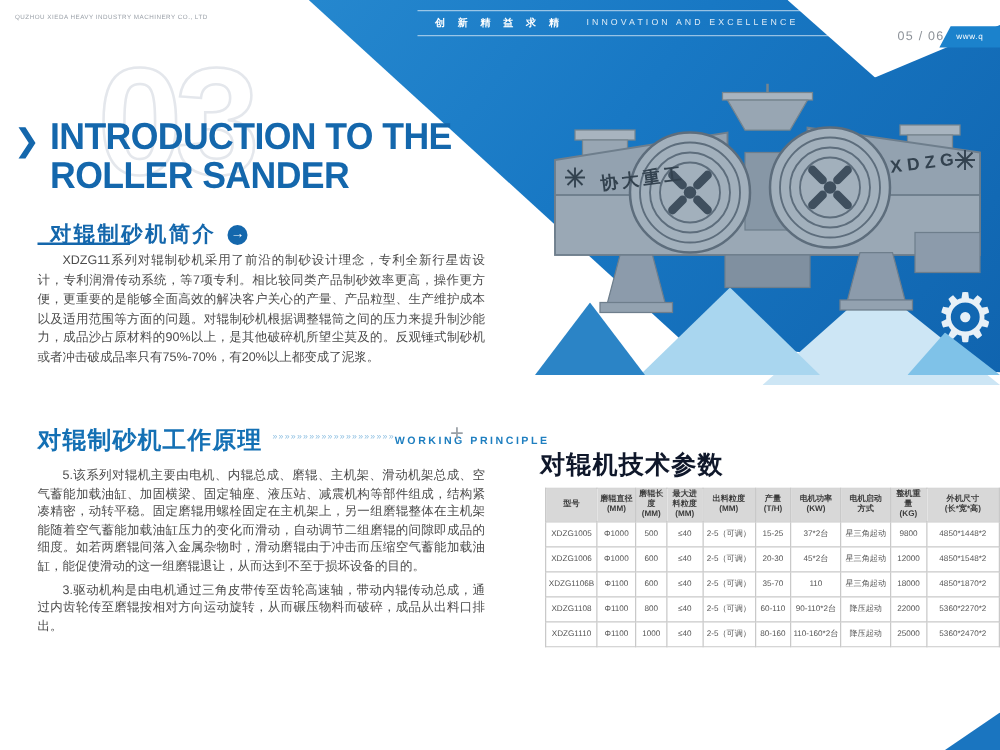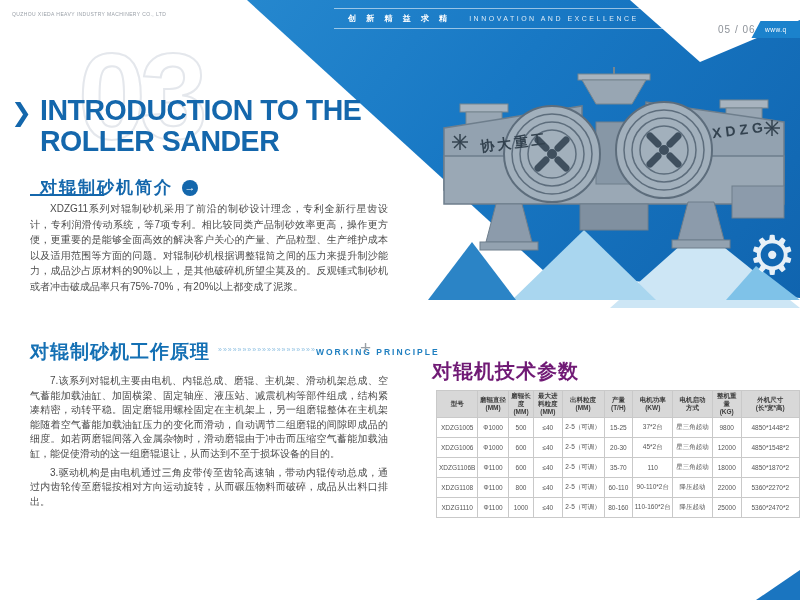--- a/index.html
+++ b/index.html
@@ -57,21 +57,21 @@
   .principle-en{color:#1f7fc0;font-size:8.5px;font-weight:bold;letter-spacing:2px;margin-top:2px;}
   .plus-mark{position:absolute;left:360px;top:337px;color:#9aa0a6;font-size:19px;font-weight:300;}
   .principle-col{position:absolute;left:30px;top:374px;width:358px;}
   .principle-col p{margin:0 0 4px 0;font-size:10px;line-height:14.6px;color:#4b4b4b;
     text-align:justify;text-indent:2em;}
 
   
   .machine{position:absolute;left:430px;top:64px;width:368px;height:202px;}
 
   
-  .specs-title{position:absolute;left:432px;top:358px;font-size:20px;font-weight:bold;color:#701a75;letter-spacing:1px;}
+  .specs-title{position:absolute;left:432px;top:358px;font-size:20px;font-weight:bold;color:#0f172a;letter-spacing:1px;}
   .specs-wrap{position:absolute;left:436px;top:390px;width:364px;overflow:hidden;}
   table.specs{border-collapse:collapse;table-layout:fixed;}
   table.specs th,table.specs td{border:1px solid #c9c9c9;font-weight:normal;
     text-align:center;vertical-align:middle;padding:0 1px;overflow:hidden;}
   table.specs th{background:#d8d8d8;color:#3c3c3c;font-size:6.5px;font-weight:bold;
     height:26px;white-space:pre-line;line-height:8px;}
   table.specs td{background:#ffffff;color:#555555;font-size:6.5px;height:19px;white-space:nowrap;}
 </style>
 </head>
 <body>
@@ -118,21 +118,21 @@
   <div class="principle-head">
     <span class="principle-zh">对辊制砂机工作原理</span>
     <span class="principle-en-block">
       <span class="principle-arrows">»»»»»»»»»»»»»»»»»»»»</span>
       <span class="principle-en">WORKING PRINCIPLE</span>
     </span>
   </div>
   <div class="plus-mark">+</div>
 
   <div class="principle-col">
-    <p>7.该系列对辊机主要由电机、内辊总成、磨辊、主机架、滑动机架总成、空气蓄能加载油缸、加固横梁、固定轴座、液压站、减震机构等部件组成，结构紧凑精密，动转平稳。固定磨辊用螺栓固定在主机架上，另一组磨辊整体在主机架能随着空气蓄能加载油缸压力的变化而滑动，自动调节二组磨辊的间隙即成品的细度。如若两磨辊间落入金属杂物时，滑动磨辊由于冲击而压缩空气蓄能加载油缸，能促使滑动的这一组磨辊退让，从而达到不至于损坏设备的目的。</p>
+    <p>5.该系列对辊机主要由电机、内辊总成、磨辊、主机架、滑动机架总成、空气蓄能加载油缸、加固横梁、固定轴座、液压站、减震机构等部件组成，结构紧凑精密，动转平稳。固定磨辊用螺栓固定在主机架上，另一组磨辊整体在主机架能随着空气蓄能加载油缸压力的变化而滑动，自动调节二组磨辊的间隙即成品的细度。如若两磨辊间落入金属杂物时，滑动磨辊由于冲击而压缩空气蓄能加载油缸，能促使滑动的这一组磨辊退让，从而达到不至于损坏设备的目的。</p>
     <p>3.驱动机构是由电机通过三角皮带传至齿轮高速轴，带动内辊传动总成，通过内齿轮传至磨辊按相对方向运动旋转，从而碾压物料而破碎，成品从出料口排出。</p>
   </div>
 
   <svg class="machine" viewBox="0 0 368 202">
 
     <line x1="184" y1="3" x2="184" y2="12" stroke="#76858f" stroke-width="2"></line>
     <rect x="148" y="10" width="72" height="6" fill="#a8b4bf" stroke="#76858f" stroke-width="1"></rect>
     <polygon points="152,16 216,16 202,40 166,40" fill="#98a6b3" stroke="#76858f" stroke-width="1"></polygon>
 
     <rect x="30" y="40" width="48" height="8" fill="#a8b4bf" stroke="#76858f" stroke-width="1"></rect>

